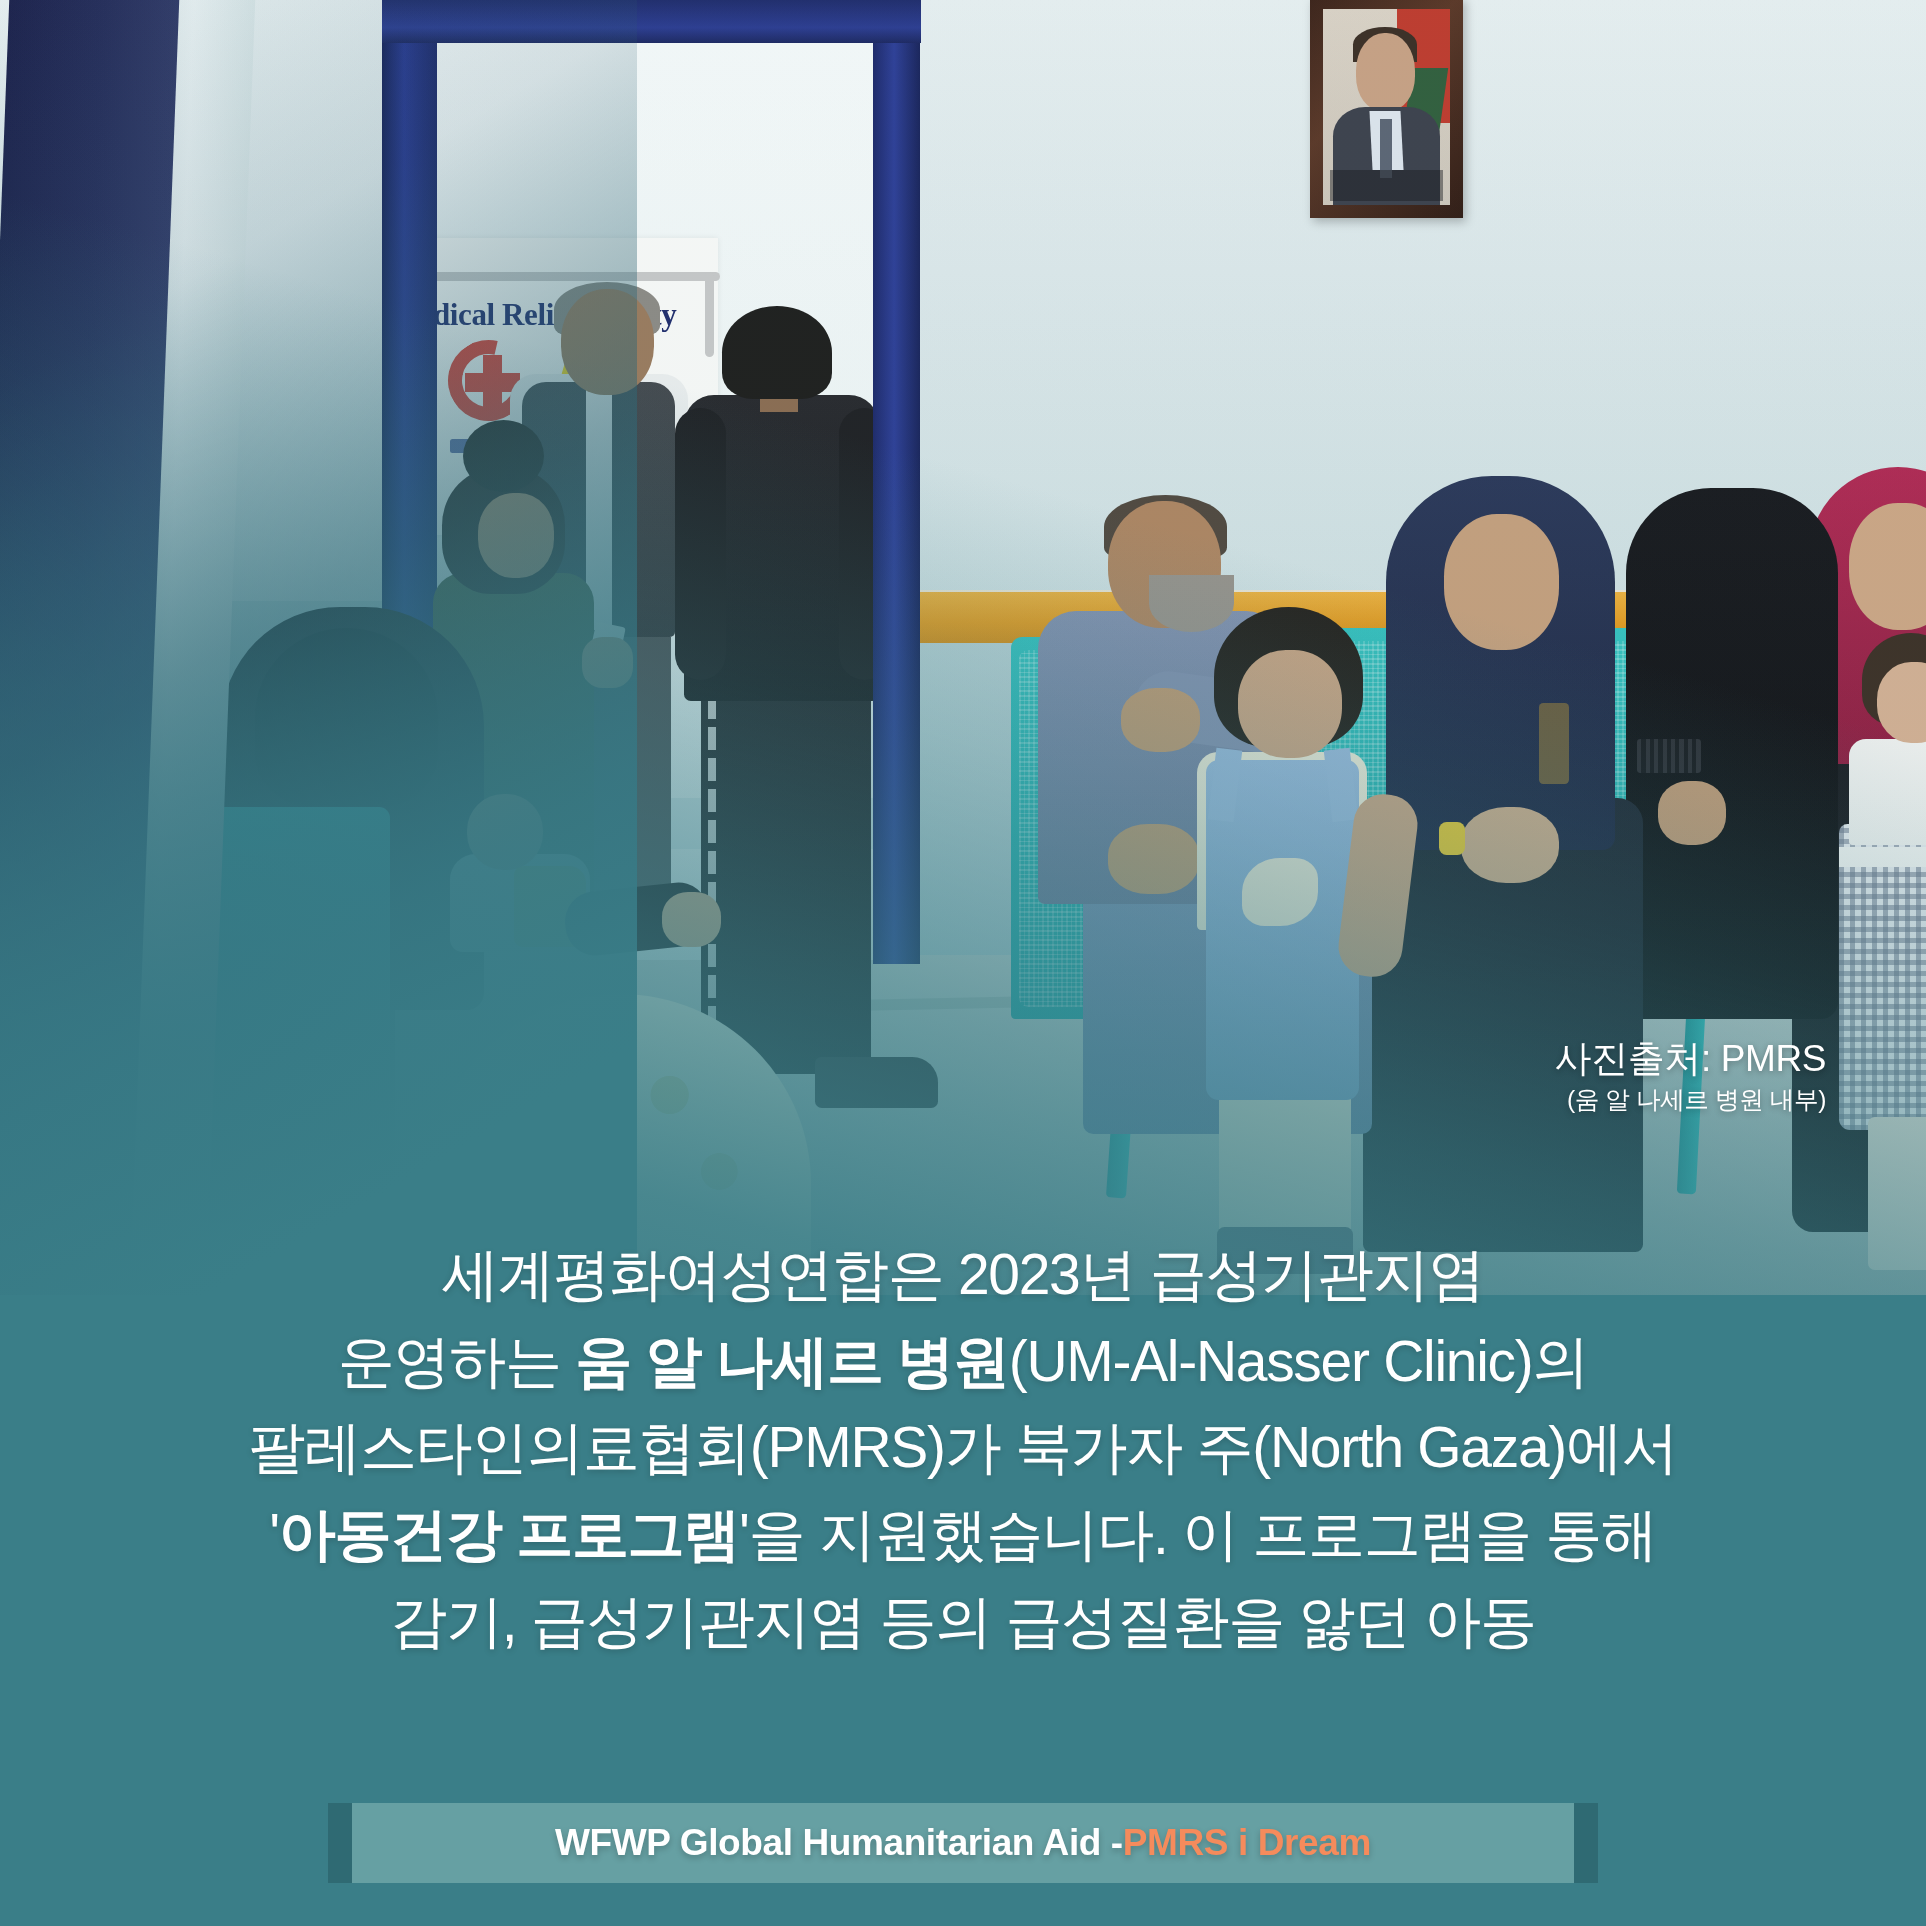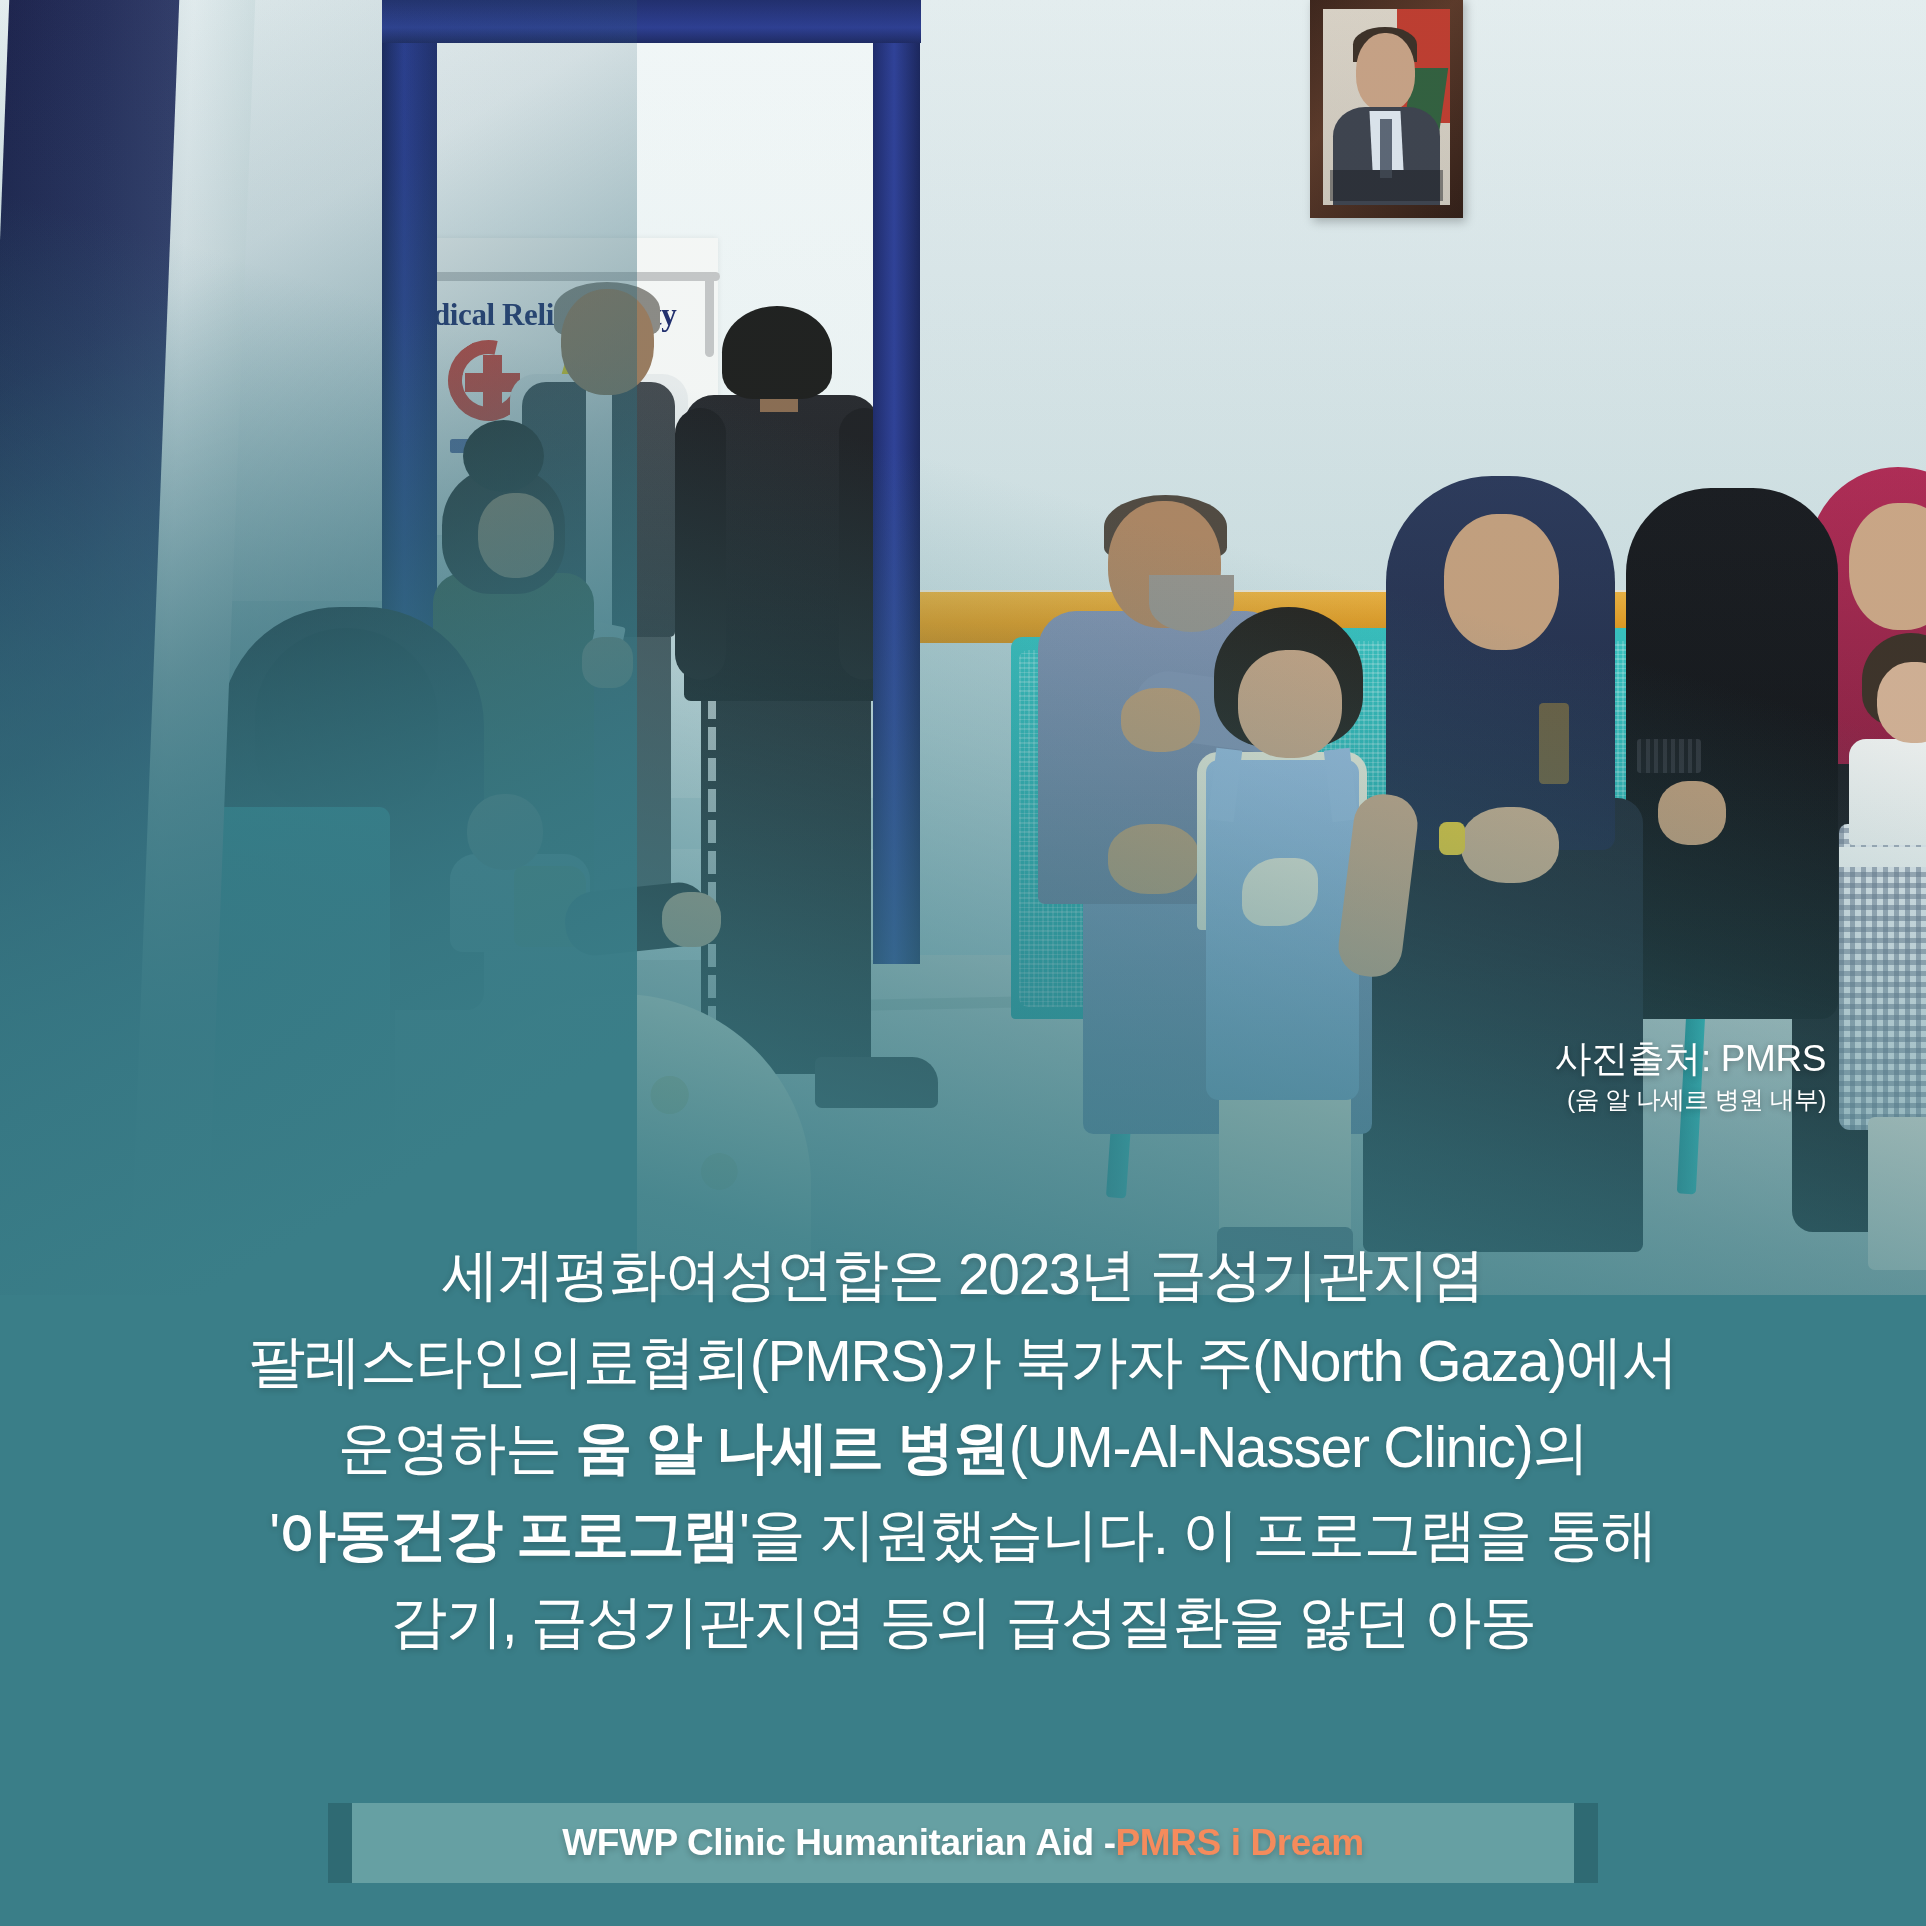--- a/index.html
+++ b/index.html
@@ -403,27 +403,27 @@
   <div id="overlay-left"></div>
   <div id="overlay-solid"></div>
 
   <div id="credit">
     <div class="c1">사진출처: PMRS</div>
     <div class="c2">(움 알 나세르 병원 내부)</div>
   </div>
 
   <div id="caption">
     <span class="ln">세계평화여성연합은 2023년 급성기관지염</span>
+    <span class="ln"><span>운영하는 </span><b>움 알 나세르 병원</b><span>(UM-Al-Nasser Clinic)의</span></span>
     <span class="ln">팔레스타인의료협회(PMRS)가 북가자 주(North Gaza)에서</span>
-    <span class="ln"><span>운영하는 </span><b>움 알 나세르 병원</b><span>(UM-Al-Nasser Clinic)의</span></span>
     <span class="ln"><span>'</span><b>아동건강 프로그램</b><span>'을 지원했습니다. 이 프로그램을 통해</span></span>
     <span class="ln">감기, 급성기관지염 등의 급성질환을 앓던 아동</span>
   </div>
 
   <div id="banner">
     <div id="banner-text">
-      <span>WFWP Clinic Humanitarian Aid - </span>
+      <span>WFWP Global Humanitarian Aid - </span>
         <span class="accent">PMRS i Dream</span>
     </div>
   </div>
 
 </div>
 
 
 </body></html>

